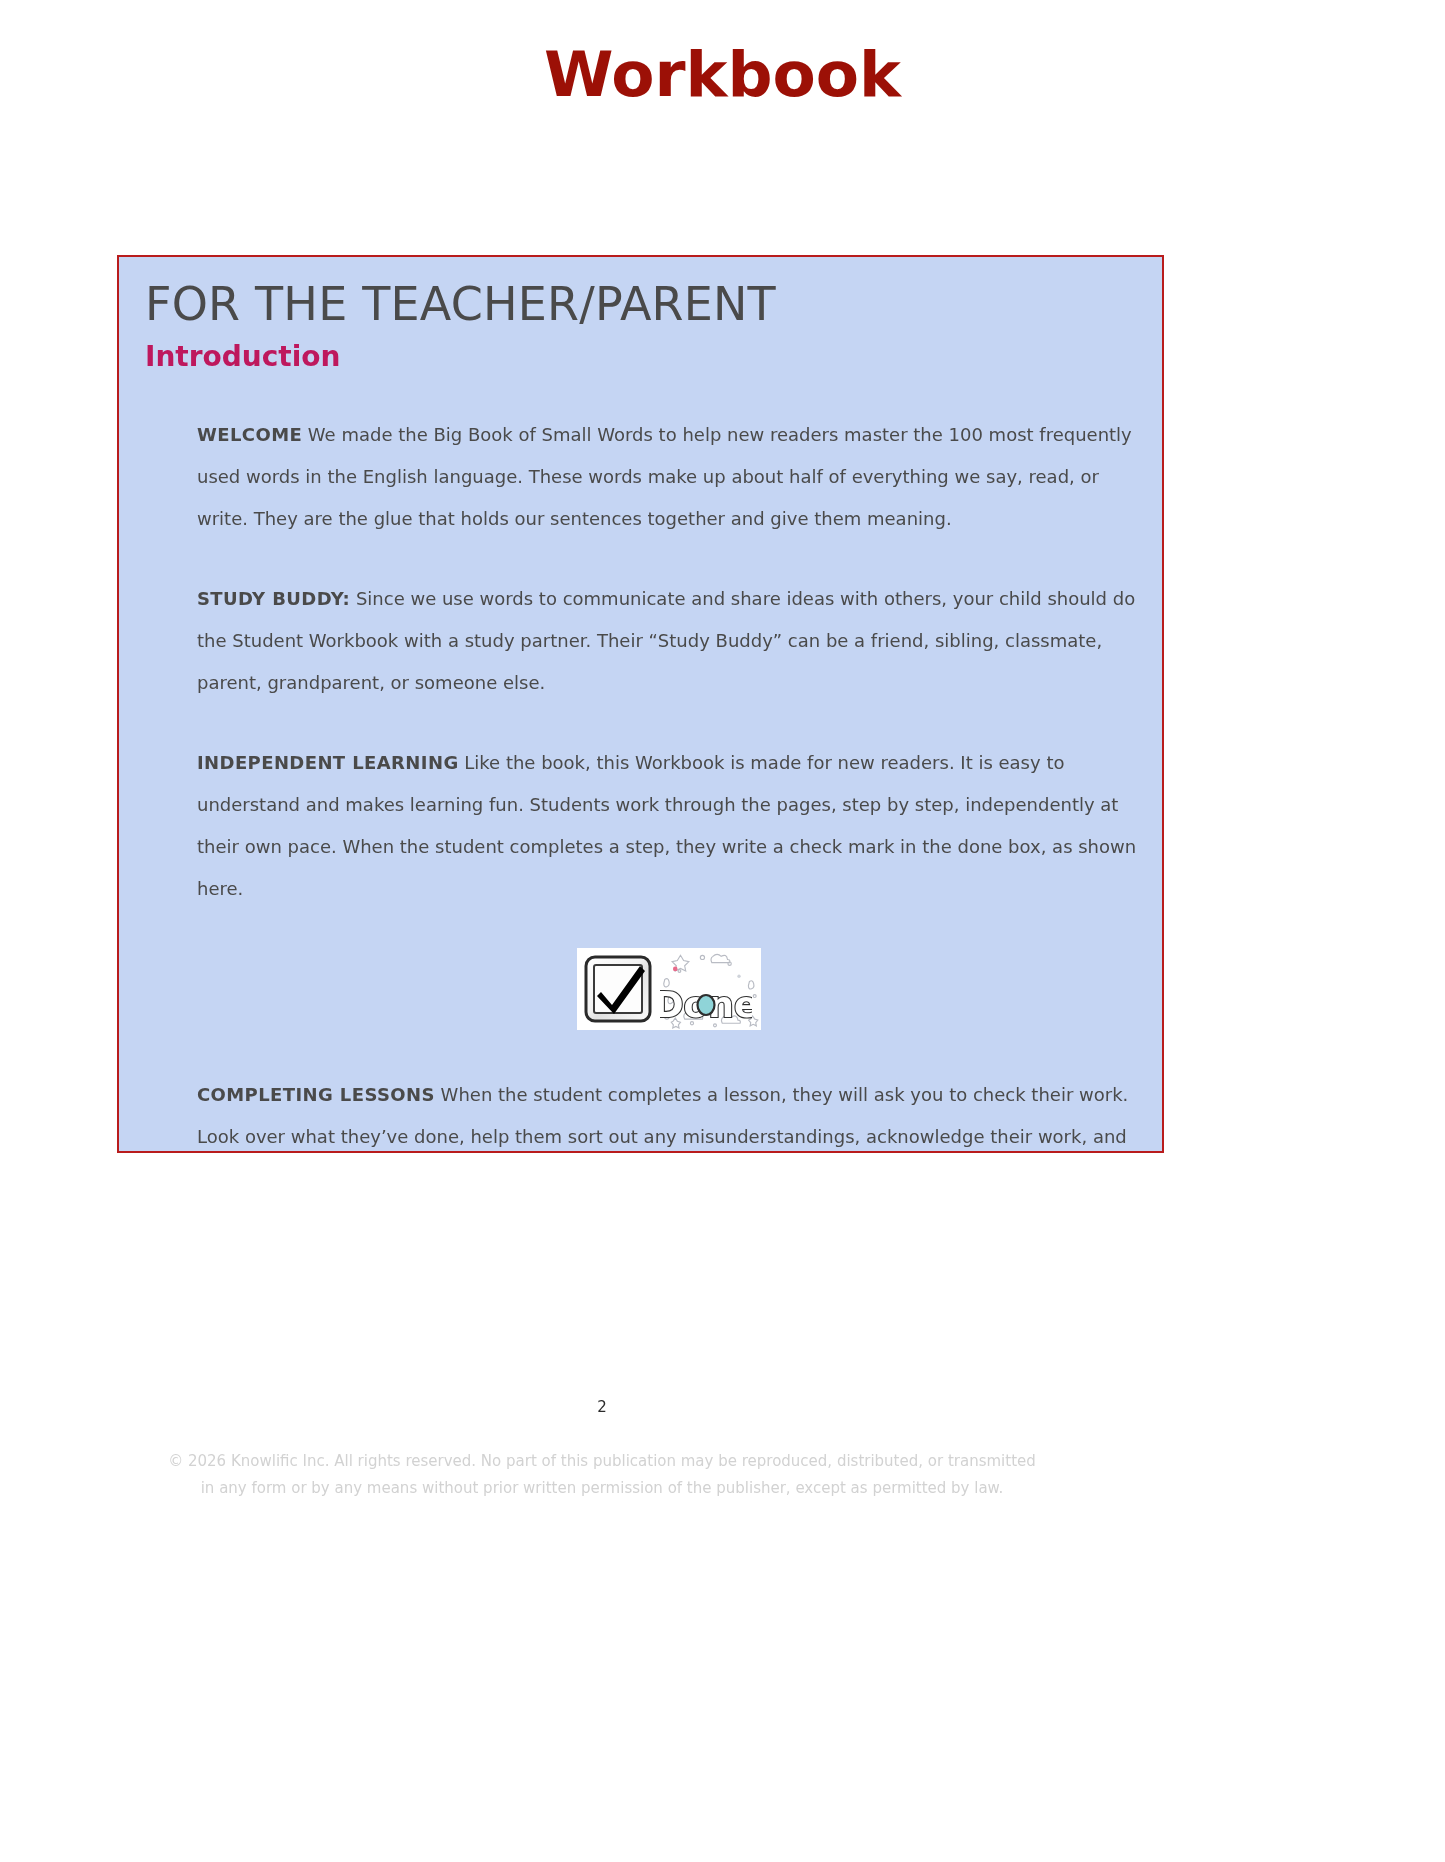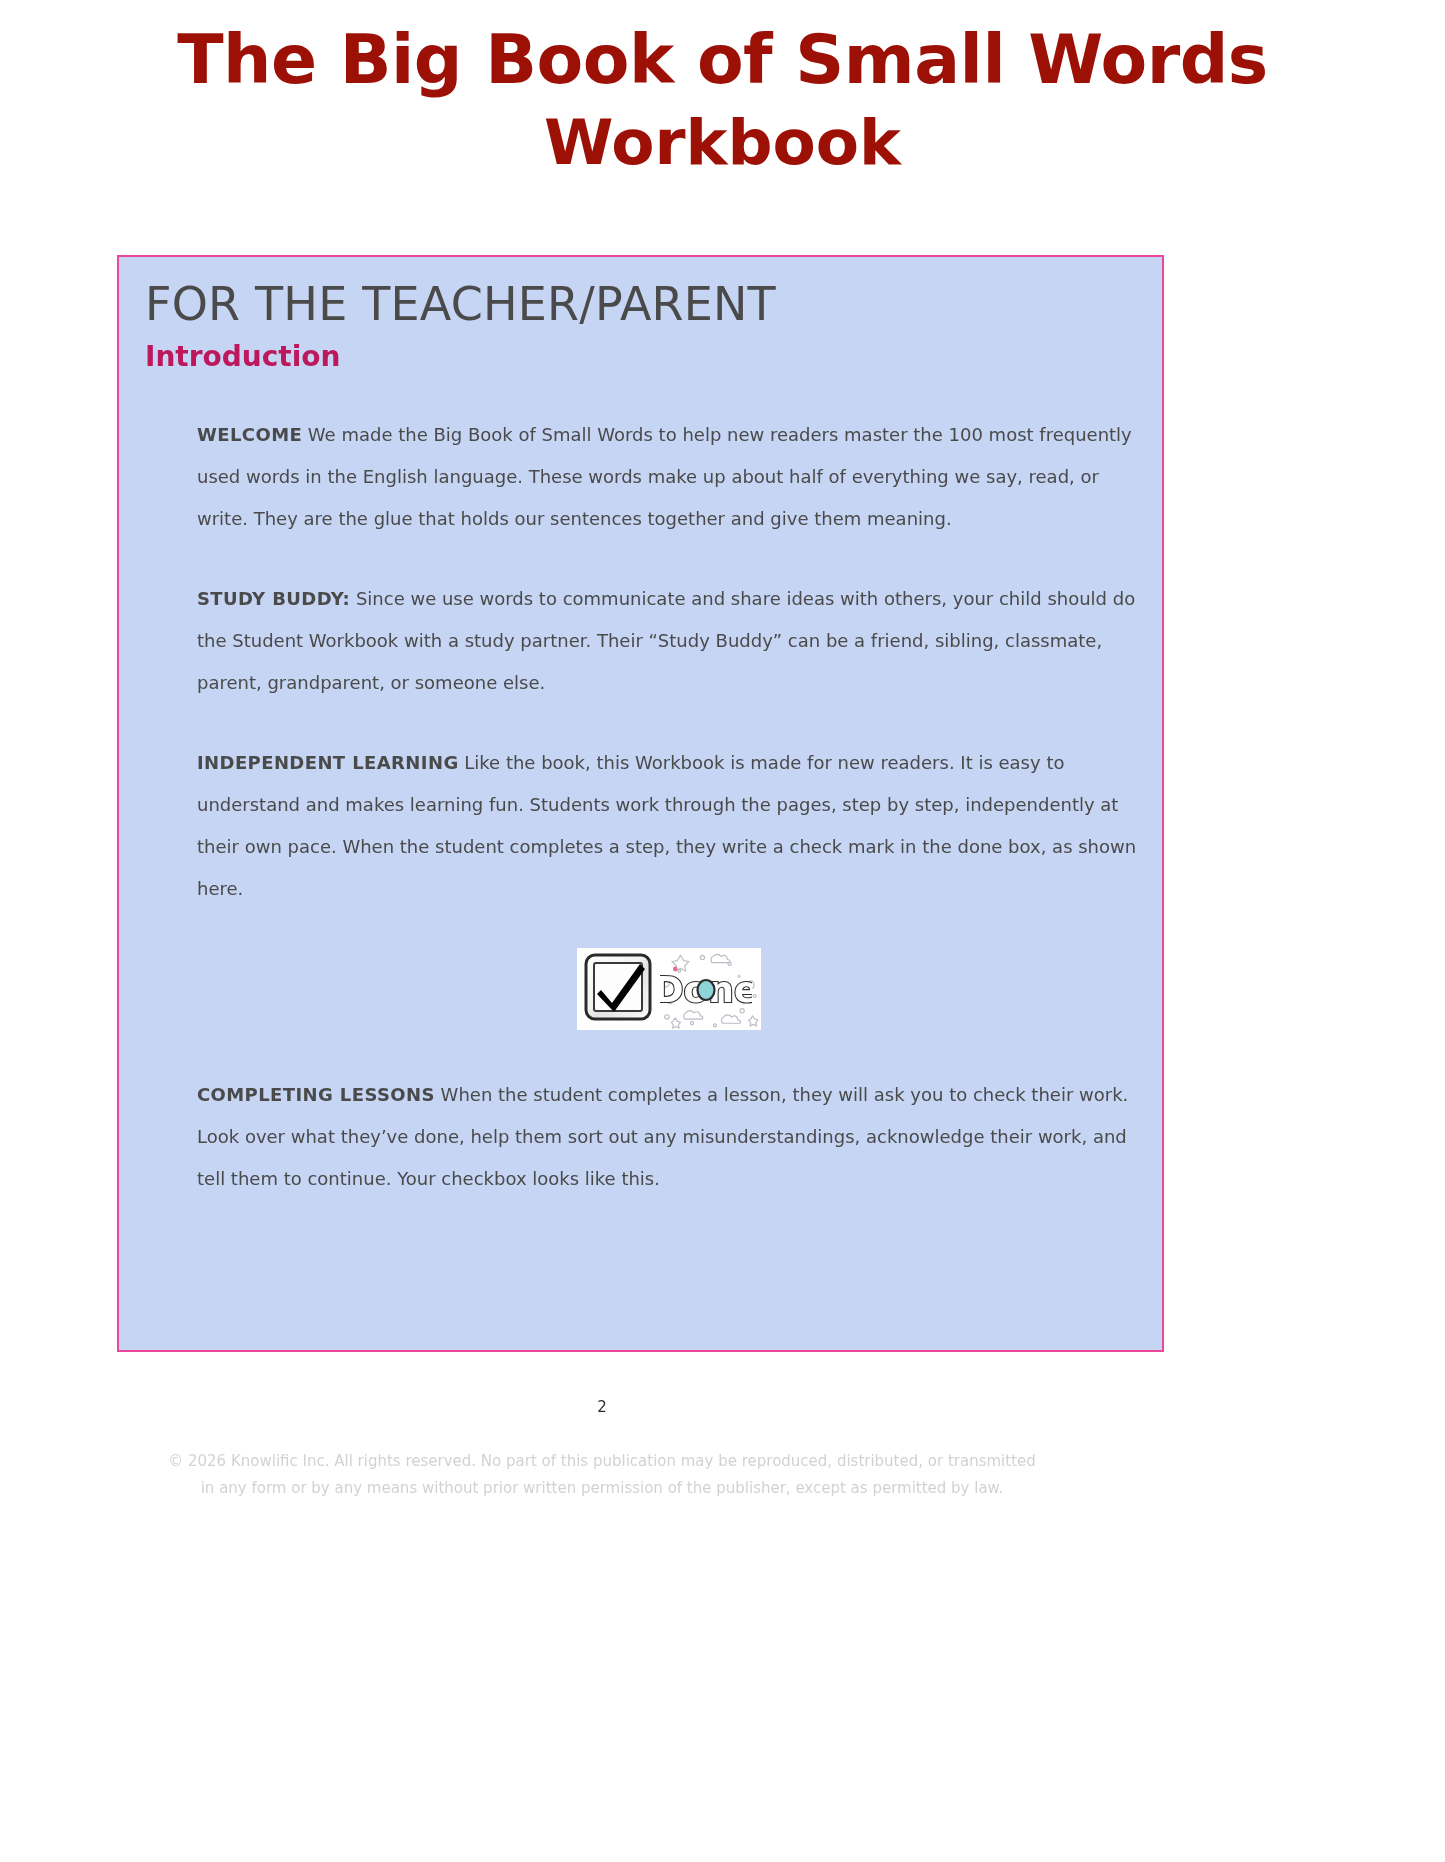--- a/index.html
+++ b/index.html
@@ -40,23 +40,23 @@
     white-space: nowrap;
     text-align: center;
   }
 
   
   .panel {
     position: absolute;
     left: 117px;
     top: 255px;
     width: 1047px;
-    height: 1097px;
+    height: 898px;
     background: #c5d5f3;
-    border: 2px solid #ec4899;
+    border: 2px solid #b91c1c;
     box-sizing: border-box;
     overflow: hidden;
   }
   .panel-inner {
     padding: 22px 26px 0 26px;
   }
   .panel-heading {
     color: #4a4a4a;
     font-family: "DejaVu Sans", sans-serif;
     font-size: 46px;
@@ -93,21 +93,21 @@
   
   .badge-row {
     display: flex;
     justify-content: center;
     margin: 4px 0 44px 0;
   }
 
   .badge {
     background: #ffffff;
     display: flex;
-    align-items: center;
+    align-items: flex-end;
     position: relative;
     overflow: hidden;
     text-decoration: underline;
   }
   .badge-done {
     width: 176px;
     height: 82px;
     padding: 0 4px;
   }
 
@@ -153,21 +153,20 @@
     font-size: 15px;
     color: #d2d2d2;
     line-height: 27px;
   }
   .copyright div { white-space: nowrap; }
 </style>
 </head>
 <body>
 
 <div class="title-block">
-  <div class="title-main">The Big Book of Small Words</div>
   <div class="title-sub">Workbook</div>
 </div>
 
 <div class="panel">
   <div class="panel-inner">
     <div class="panel-heading">FOR THE TEACHER/PARENT</div>
     <div class="panel-subheading">Introduction</div>
   </div>
 
   <div class="body-wrap">

